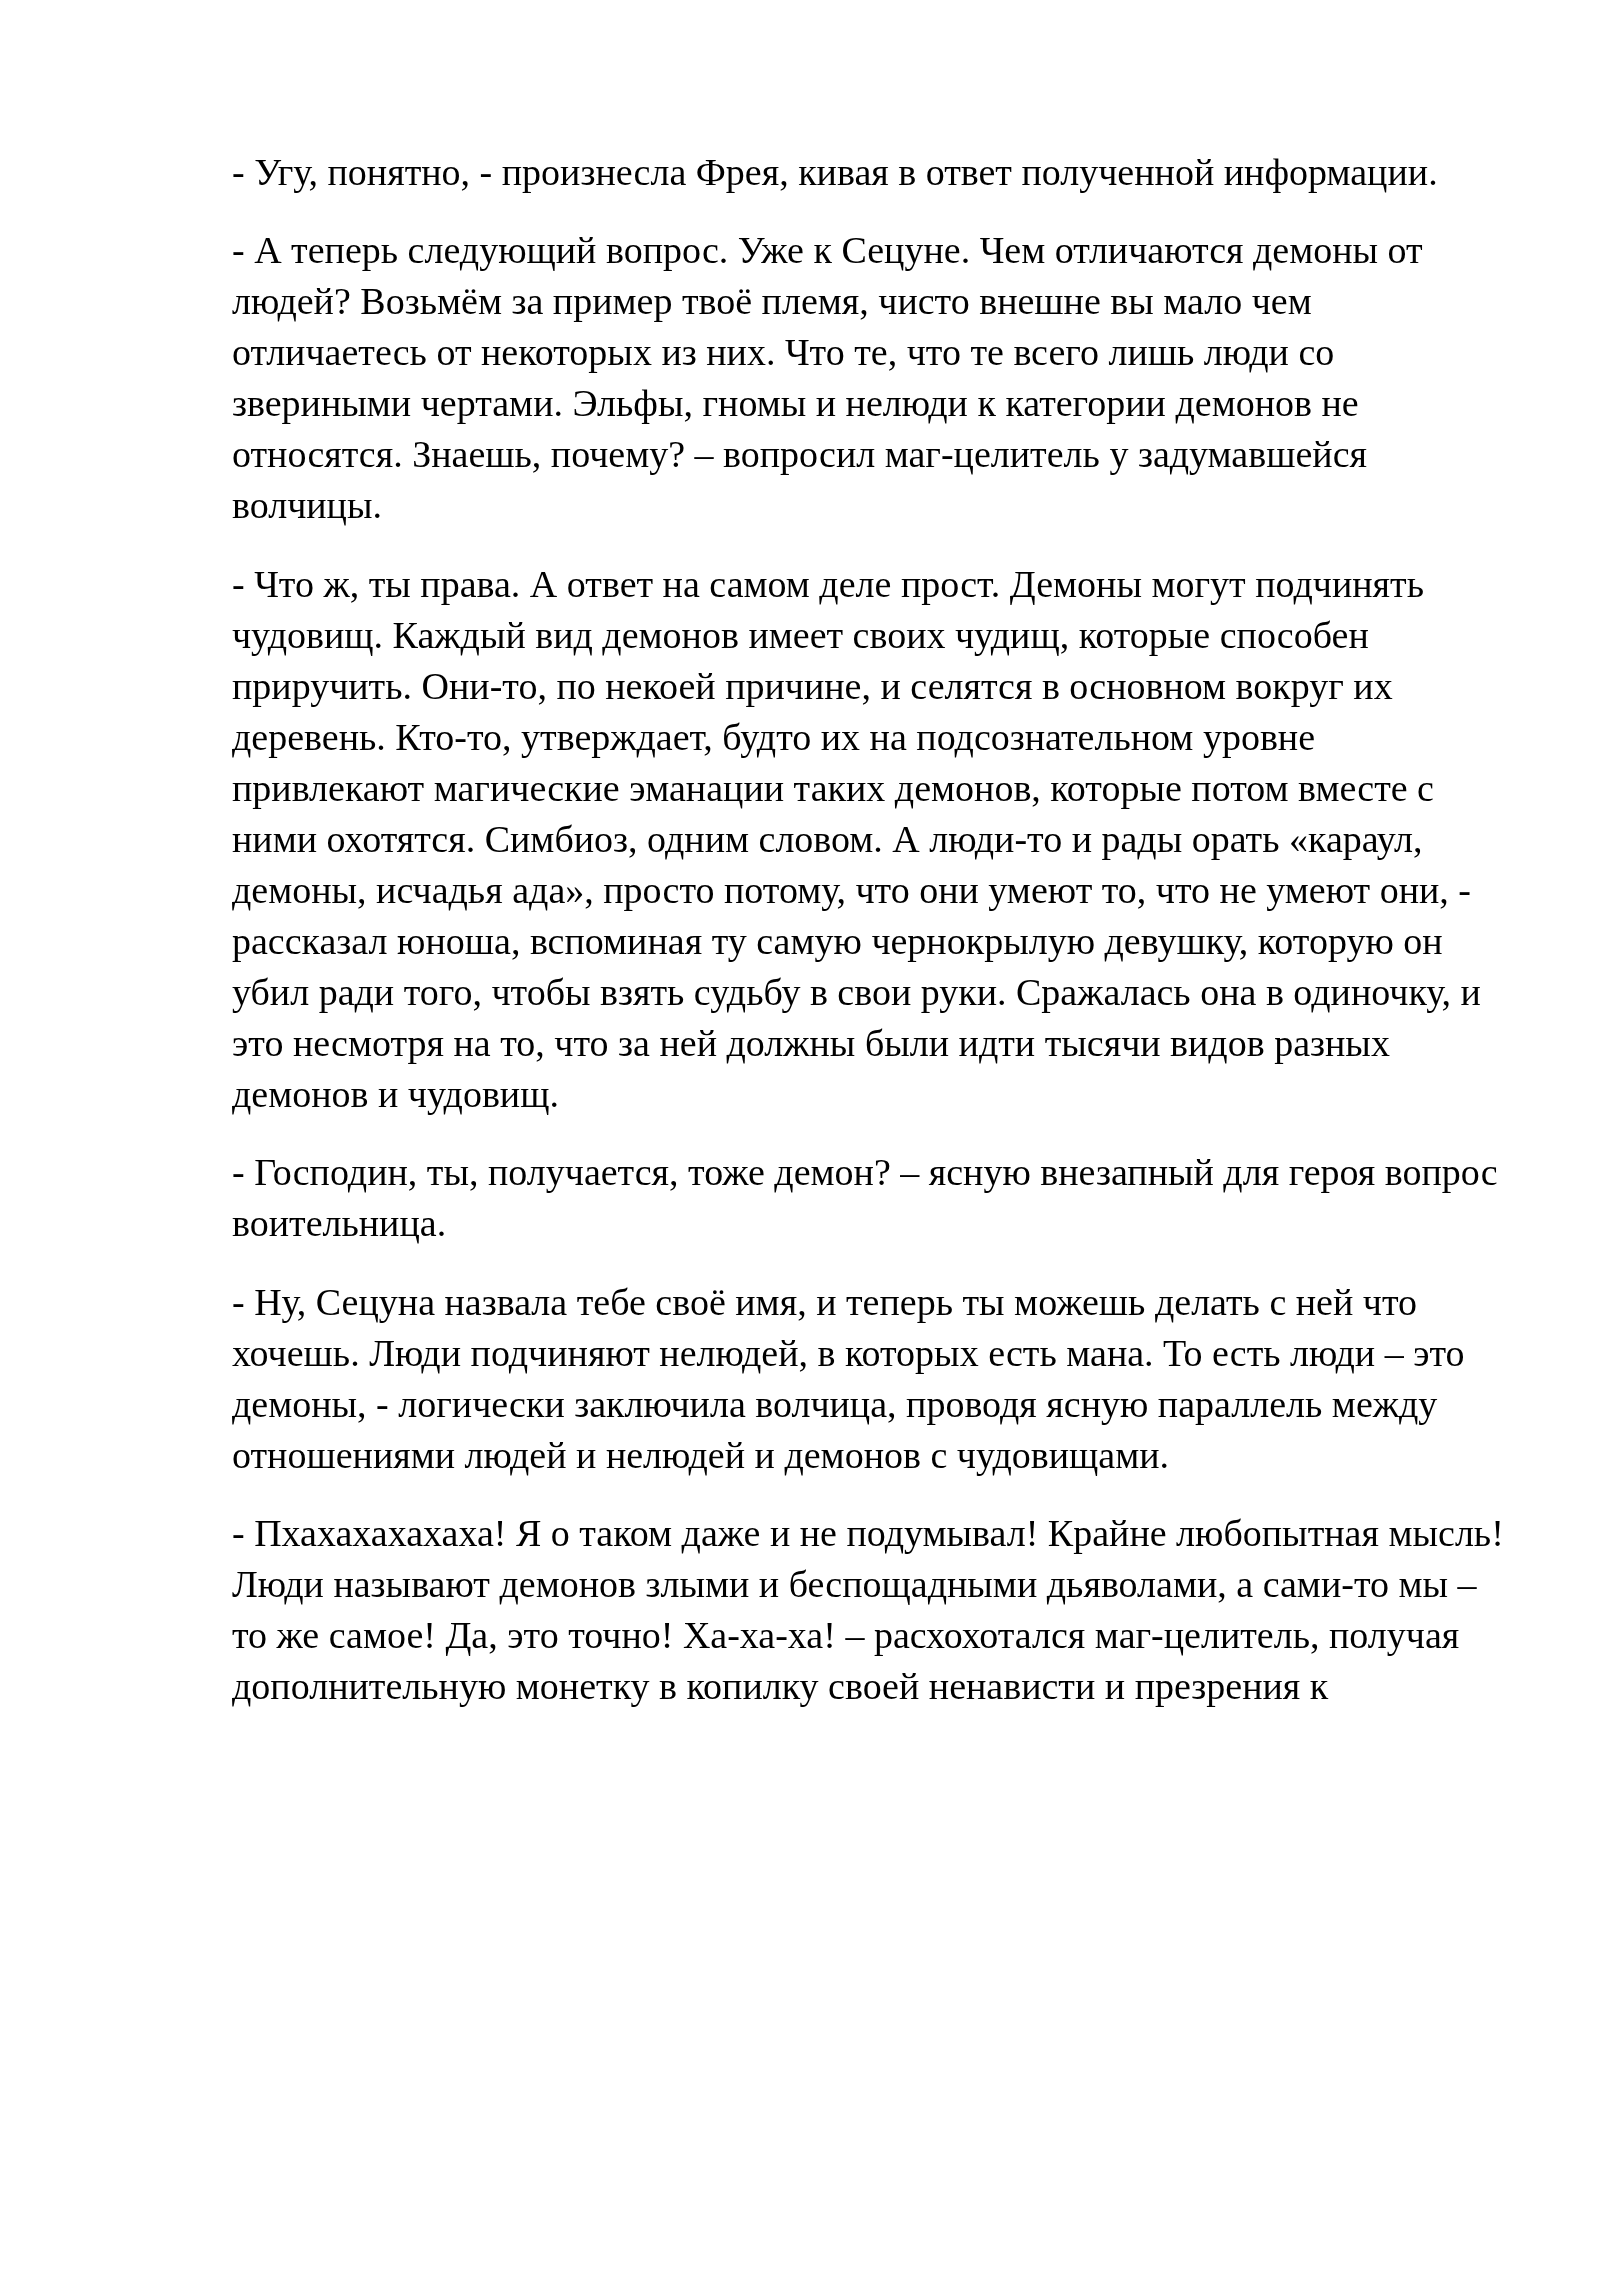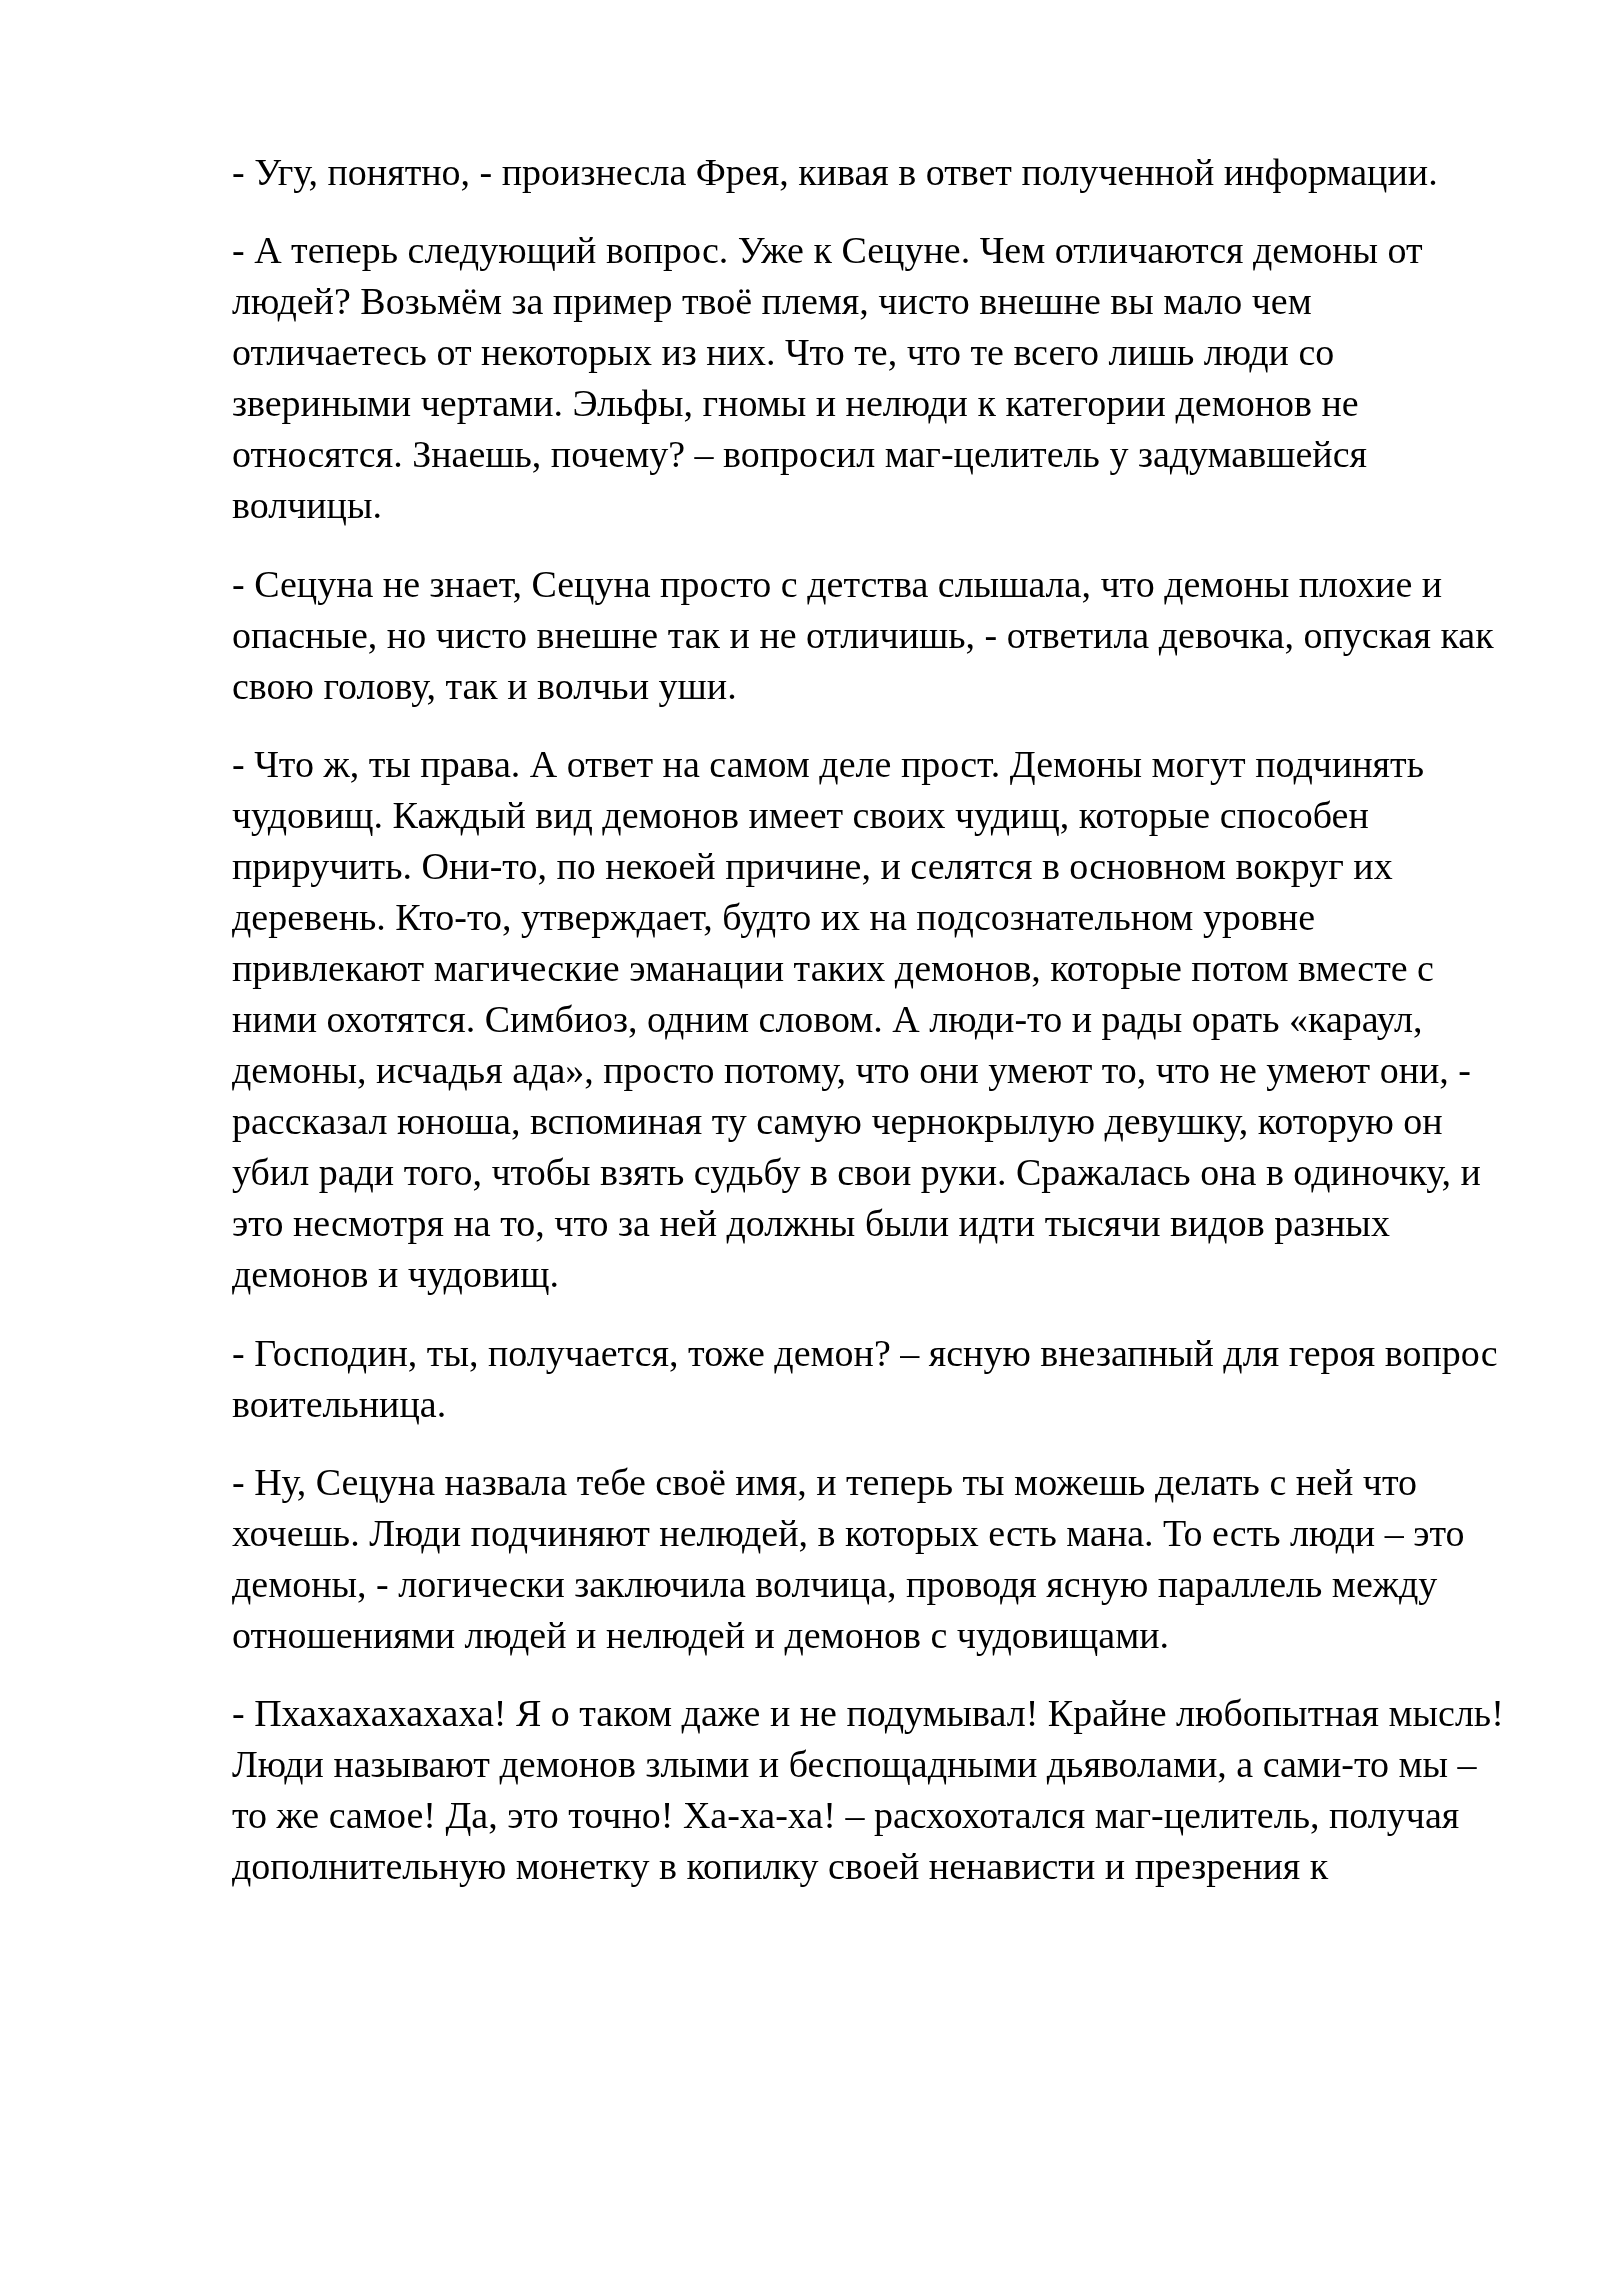--- a/index.html
+++ b/index.html
@@ -44,21 +44,20 @@
     text-decoration: underline;
   }
 </style>
 </head>
 <body>
 
 <div class="page">
   <div class="text-block">
     <p>- Угу, понятно, - произнесла Фрея, кивая в ответ полученной информации.</p>
     <p>- А теперь следующий вопрос. Уже к Сецуне. Чем отличаются демоны от людей? Возьмём за пример твоё племя, чисто внешне вы мало чем отличаетесь от некоторых из них. Что те, что те всего лишь люди со звериными чертами. Эльфы, гномы и нелюди к категории демонов не относятся. Знаешь, почему? – вопросил маг-целитель у задумавшейся волчицы.</p>
-    <p>- Сецуна не знает, Сецуна просто с детства слышала, что демоны плохие и опасные, но чисто внешне так и не отличишь, - ответила девочка, опуская как свою голову, так и волчьи уши.</p>
     <p>- Что ж, ты права. А ответ на самом деле прост. Демоны могут подчинять чудовищ. Каждый вид демонов имеет своих чудищ, которые способен приручить. Они-то, по некоей причине, и селятся в основном вокруг их деревень. Кто-то, утверждает, будто их на подсознательном уровне привлекают магические эманации таких демонов, которые потом вместе с ними охотятся. Симбиоз, одним словом. А люди-то и рады орать «караул, демоны, исчадья ада», просто потому, что они умеют то, что не умеют они, - рассказал юноша, вспоминая ту самую чернокрылую девушку, которую он убил ради того, чтобы взять судьбу в свои руки. Сражалась она в одиночку, и это несмотря на то, что за ней должны были идти тысячи видов разных демонов и чудовищ.</p>
     <p>- Господин, ты, получается, тоже демон? – ясную внезапный для героя вопрос воительница.</p>
     <p>- Ну, Сецуна назвала тебе своё имя, и теперь ты можешь делать с ней что хочешь. Люди подчиняют нелюдей, в которых есть мана. То есть люди – это демоны, - логически заключила волчица, проводя ясную параллель между отношениями людей и нелюдей и демонов с чудовищами.</p>
     <p>- Пхахахахахаха! Я о таком даже и не подумывал! Крайне любопытная мысль! Люди называют демонов злыми и беспощадными дьяволами, а сами-то мы – то же самое! Да, это точно! Ха-ха-ха! – расхохотался маг-целитель, получая дополнительную монетку в копилку своей ненависти и презрения к</p>
   </div>
   <div class="page-footer">196</div>
 </div>
 
 
 </body></html>

